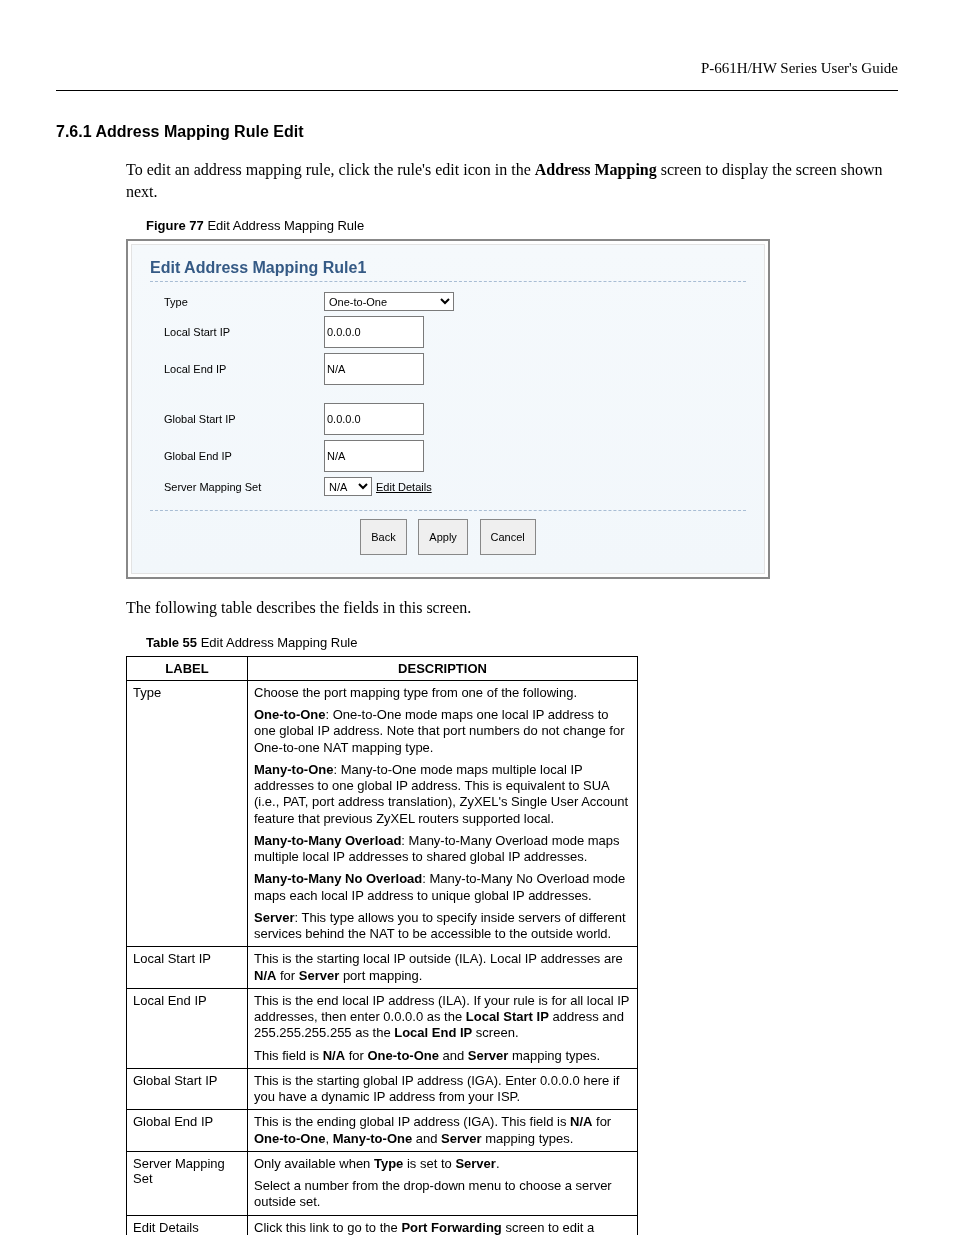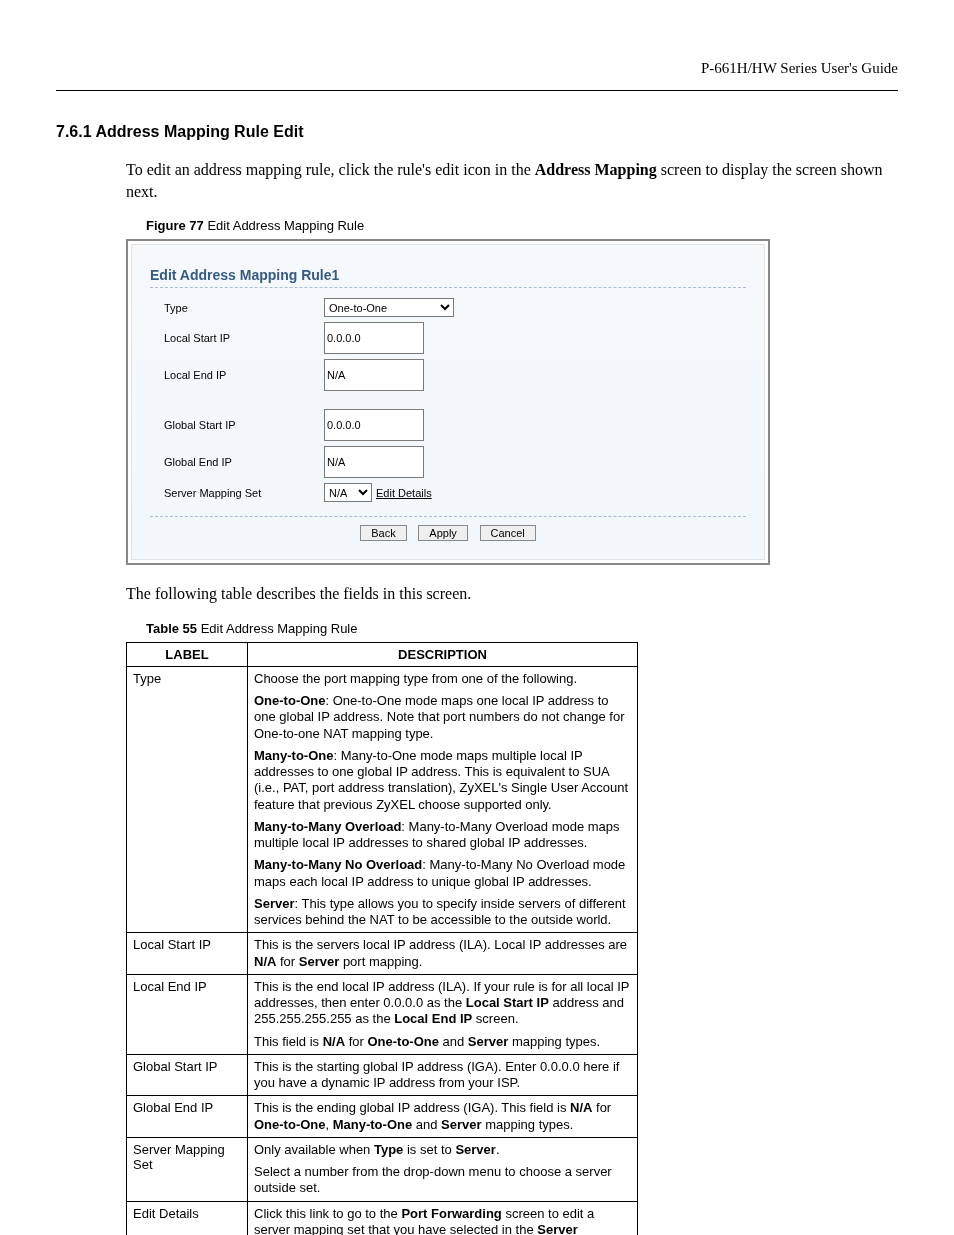--- a/index.html
+++ b/index.html
@@ -48,27 +48,26 @@
     padding: 0;
   }
   .figure-inner {
     border: 1px solid #e3e3e3;
     margin: 3px;
     background: linear-gradient(#f5f9fc,#f2f7fb);
     padding: 12px 18px 18px 18px;
   }
   .fig-title {
     font-family: Arial, sans-serif;
-    font-size: 14px;
+    font-size: 16px;
     font-weight: bold;
     color: #355a85;
     border-bottom: 1px dashed #a8bdd4;
     padding: 2px 0 4px 0;
     margin-bottom: 10px;
-    margin-top: 8px;
   }
   .fig-row {
     display: flex;
     align-items: center;
     margin: 5px 0 5px 14px;
     font-family: Arial, sans-serif;
     font-size: 11px;
   }
   .fig-label { width: 160px; }
   .fig-input {
@@ -96,21 +95,21 @@
   }
   .fig-buttons {
     text-align: center;
     margin-top: 14px;
     border-top: 1px dashed #a8bdd4;
     padding-top: 8px;
   }
   .fig-btn {
     font-family: Arial, sans-serif;
     font-size: 11px;
-    height: 16px;
+    height: 36px;
     padding: 0 10px;
     background: #efefef;
     border: 1px solid #888;
     margin: 0 4px;
     cursor: pointer;
   }
 
   
   table.desc-table {
     border-collapse: collapse;
@@ -223,31 +222,31 @@
       <tr>
     <th>LABEL</th>
     <th>DESCRIPTION</th>
   </tr>
 
   <tr>
     <td class="label-col">Type</td>
     <td class="desc-col">
       <p><span>Choose the port mapping type from one of the following.</span></p>
       <p><b>One-to-One</b><span>: One-to-One mode maps one local IP address to one global IP address. Note that port numbers do not change for One-to-one NAT mapping type.</span></p>
-      <p><b>Many-to-One</b><span>: Many-to-One mode maps multiple local IP addresses to one global IP address. This is equivalent to SUA (i.e., PAT, port address translation), ZyXEL's Single User Account feature that previous ZyXEL choose supported only.</span></p>
+      <p><b>Many-to-One</b><span>: Many-to-One mode maps multiple local IP addresses to one global IP address. This is equivalent to SUA (i.e., PAT, port address translation), ZyXEL's Single User Account feature that previous ZyXEL routers supported local.</span></p>
       <p><b>Many-to-Many Overload</b><span>: Many-to-Many Overload mode maps multiple local IP addresses to shared global IP addresses.</span></p>
       <p><b>Many-to-Many No Overload</b><span>: Many-to-Many No Overload mode maps each local IP address to unique global IP addresses.</span></p>
       <p><b>Server</b><span>: This type allows you to specify inside servers of different services behind the NAT to be accessible to the outside world.</span></p>
     </td>
   </tr>
 
   <tr>
     <td class="label-col">Local Start IP</td>
     <td class="desc-col">
-      <p><span>This is the servers local IP address (ILA). Local IP addresses are </span><b>N/A</b><span> for </span><b>Server</b><span> port mapping.</span></p>
+      <p><span>This is the starting local IP outside (ILA). Local IP addresses are </span><b>N/A</b><span> for </span><b>Server</b><span> port mapping.</span></p>
     </td>
   </tr>
 
   <tr>
     <td class="label-col">Local End IP</td>
     <td class="desc-col">
       <p><span>This is the end local IP address (ILA). If your rule is for all local IP addresses, then enter 0.0.0.0 as the </span><b>Local Start IP</b><span> address and 255.255.255.255 as the </span><b>Local End IP</b><span> screen.</span></p>
       <p><span>This field is </span><b>N/A</b><span> for </span><b>One-to-One</b><span> and </span><b>Server</b><span> mapping types.</span></p>
     </td>
   </tr>

